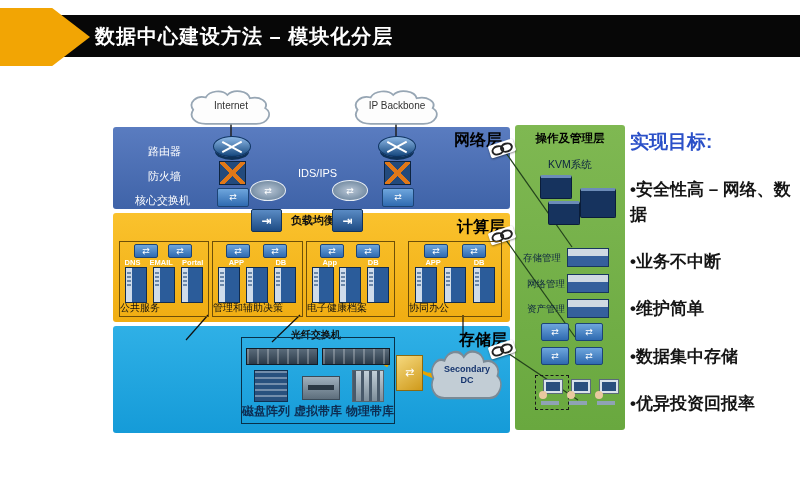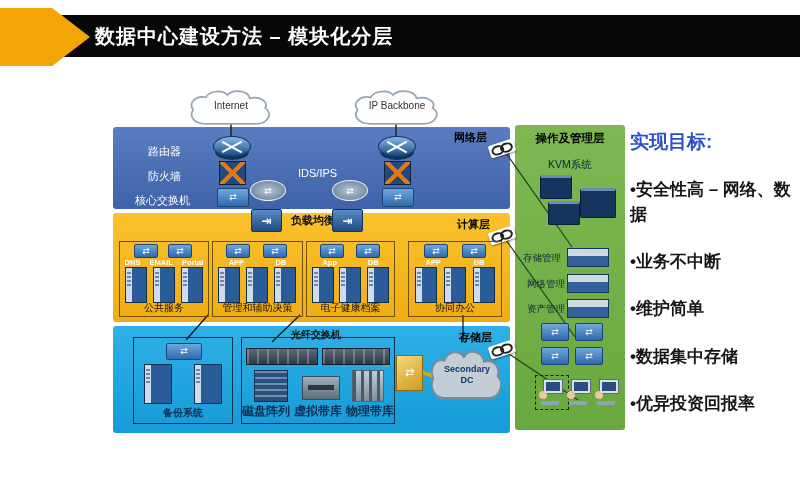--- a/index.html
+++ b/index.html
@@ -16,21 +16,21 @@
   .subtitle{position:absolute;left:95px;top:61px;font-size:15px;color:#1a1a1a;}
   .subtitle .hl{color:#2F55C9;font-weight:bold;}
 
   
   .panel{position:absolute;border-radius:3px;}
   .p-network{left:113px;top:127px;width:397px;height:82px;background:linear-gradient(180deg,#5a7cc0,#3f63a8);}
   .p-compute{left:113px;top:213px;width:397px;height:109px;background:linear-gradient(180deg,#fac22d,#f0ad12);}
   .p-storage{left:113px;top:326px;width:397px;height:107px;background:linear-gradient(180deg,#2fb0e6,#159bd8);}
   .p-ops{left:515px;top:125px;width:110px;height:305px;background:linear-gradient(180deg,#7fb852,#69a83f);}
 
-  .layer-label{position:absolute;font-size:11px;font-weight:bold;color:#000;}
+  .layer-label{position:absolute;font-size:16px;font-weight:bold;color:#000;}
   .wlabel{position:absolute;font-size:11px;color:#fff;}
   .blabel{position:absolute;font-size:11px;font-weight:bold;color:#111;}
 
   
   .cloud{position:absolute;text-align:center;}
   .cloud svg{position:absolute;left:0;top:0;width:100%;height:100%;}
   .cloud span{position:relative;display:block;padding-top:10px;font-size:10px;color:#333;}
   .dc-cloud span{padding-top:14px;font-size:9px;font-weight:bold;color:#16356e;line-height:1.2;}
 
   
@@ -88,21 +88,21 @@
   .linkpill{position:absolute;width:26px;height:13px;background:#fff;border-radius:2px;
             transform:rotate(-18deg);box-shadow:0 1px 2px rgba(0,0,0,.45);
             display:flex;align-items:center;justify-content:center;}
   .linkpill i{display:block;width:9px;height:6px;border:2px solid #222;border-radius:50%;}
   .linkpill i+i{margin-left:-4px;}
 
   
   .grp{position:absolute;top:241px;height:74px;border:1px solid #6e4f08;}
   .grp .tags{position:absolute;left:0;right:0;top:16px;display:flex;justify-content:space-around;
              font-size:7.5px;color:#fff;font-weight:bold;}
-  .grp .glabel{position:absolute;left:0;right:0;bottom:1px;text-align:center;font-size:10px;color:#111;}
+  .grp .glabel{position:absolute;left:0;right:0;bottom:1px;font-size:10px;color:#111;}
 
   
   .sbox{position:absolute;top:337px;height:85px;border:1px solid #083049;}
   .sdevlabels{position:absolute;left:0;right:0;bottom:3px;display:flex;justify-content:space-between;
               font-size:12px;color:#0d2d52;font-weight:bold;}
   .sboxlabel{position:absolute;left:0;right:0;bottom:3px;text-align:center;font-size:10px;color:#0d2d52;font-weight:bold;}
 
   
   .ops-title{position:absolute;left:521px;top:131px;width:98px;text-align:center;
              font-size:11.5px;font-weight:bold;color:#000;}
@@ -232,26 +232,20 @@
     <div class="server" style="left:64px;top:25px;width:20px;height:34px;"></div>
     <div class="glabel">协同办公</div>
   </div>
 
   <div class="layer-label" style="left:459px;top:330px;">存储层</div>
   <div class="linkpill" style="left:489px;top:343px;">
       <i></i>
       <i></i>
     </div>
 
-  <div class="sbox" style="left:133px;width:98px;">
-    <div class="mswitch" style="left:32px;top:5px;width:34px;height:15px;"></div>
-    <div class="server" style="left:10px;top:26px;width:26px;height:38px;"></div>
-    <div class="server" style="left:60px;top:26px;width:26px;height:38px;"></div>
-    <div class="sboxlabel">备份系统</div>
-  </div>
 
   <div class="blabel" style="left:291px;top:328px;font-size:10px;">光纤交换机</div>
   <div class="sbox" style="left:241px;width:152px;">
     <div class="fsw" style="left:4px;top:10px;width:70px;height:15px;"></div>
     <div class="fsw" style="left:80px;top:10px;width:66px;height:15px;"></div>
     <div class="diskarr" style="left:12px;top:32px;width:32px;height:30px;"></div>
     <div class="vtl" style="left:60px;top:38px;width:36px;height:22px;"></div>
     <div class="ptl" style="left:110px;top:32px;width:30px;height:30px;"></div>
     <div class="sdevlabels">
       <span>磁盘阵列</span>

